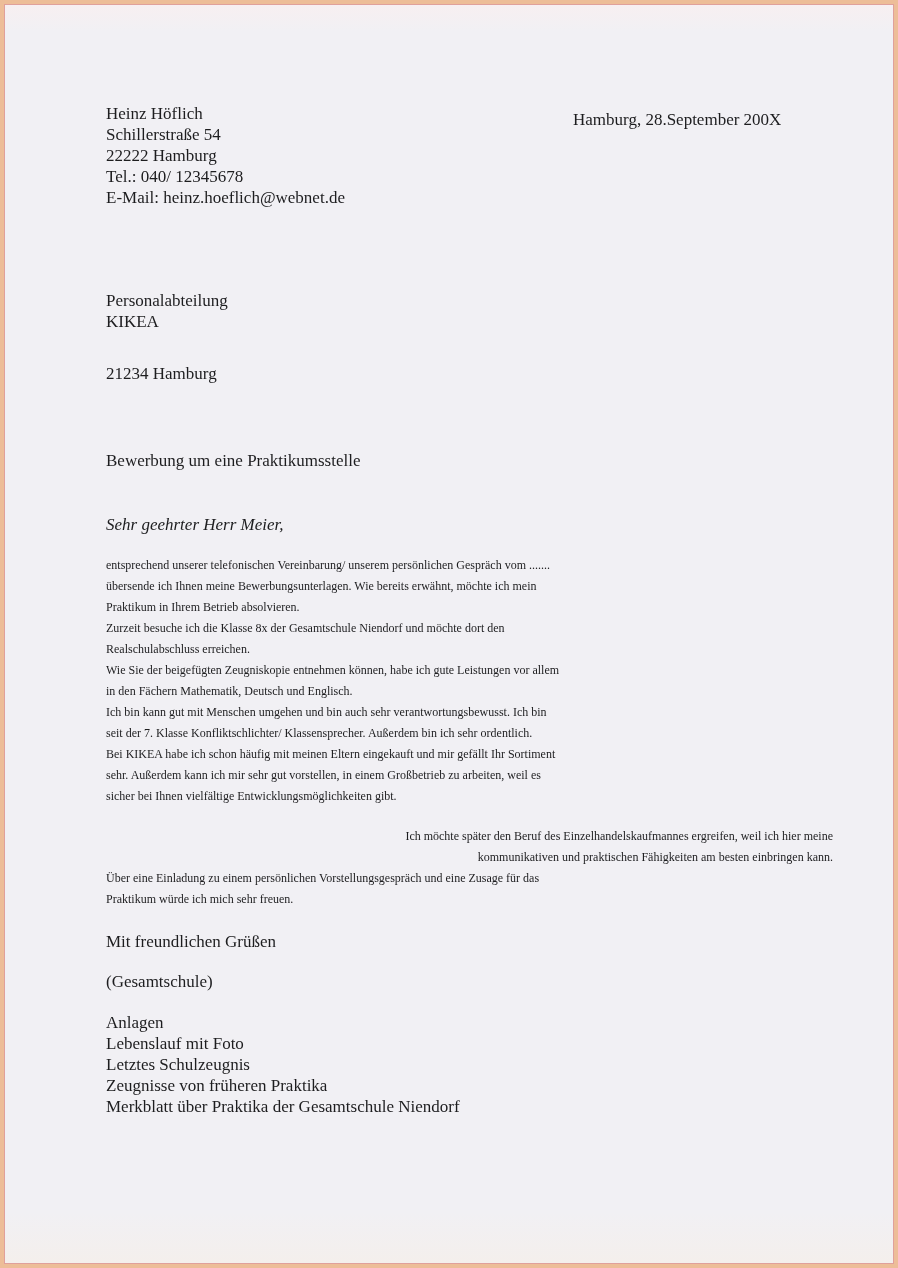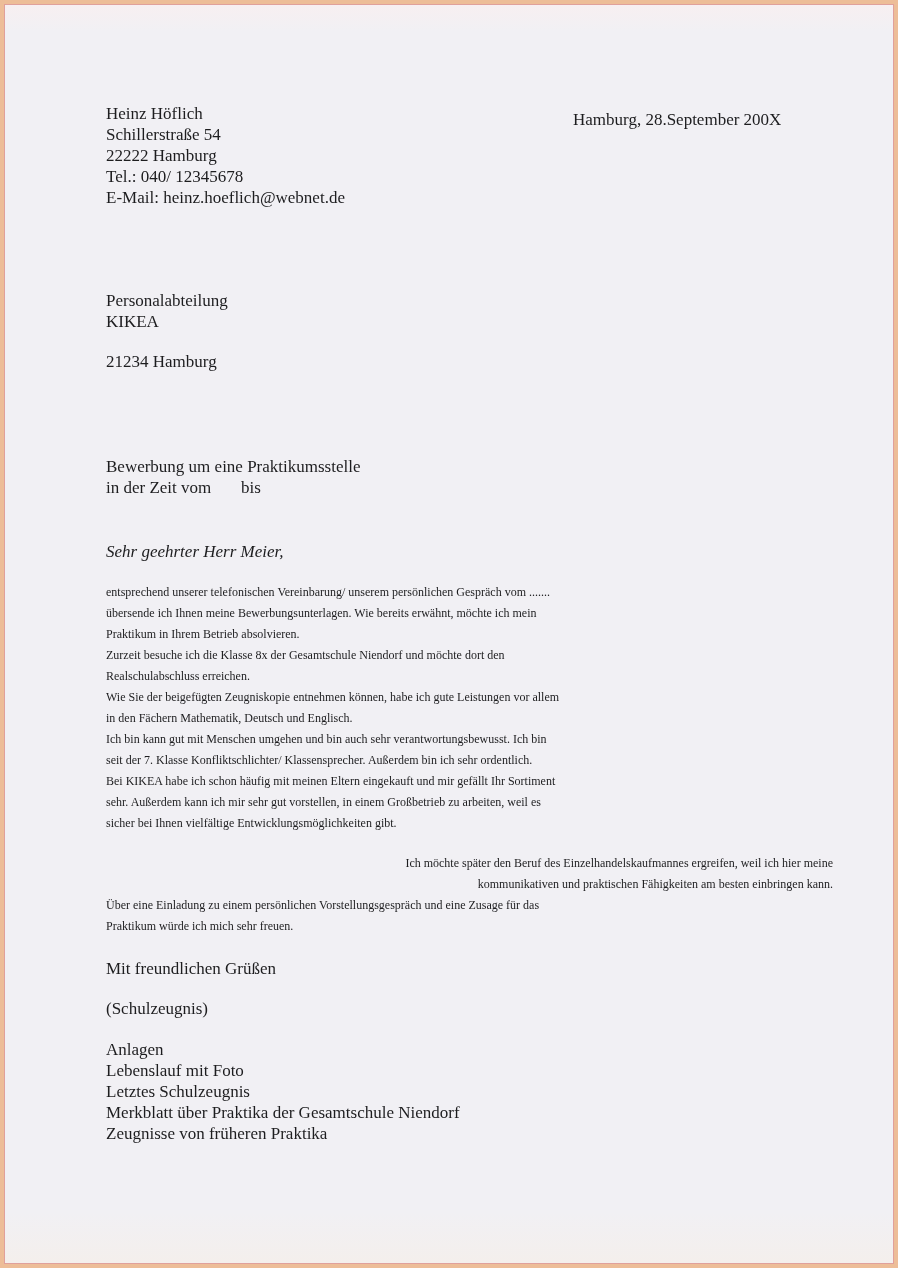--- a/index.html
+++ b/index.html
@@ -42,22 +42,22 @@
   .dateline {
     position: absolute;
     left: 528px;
     top: 104px;
     font-size: 17px;
     line-height: 21px;
     margin-left: 40px;
   }
   
   .recipient-block   { margin-top: 82px; }
-  .recipient-city    { margin-top: 19px; }
-  .subject-block     { margin-top: 84px; }
+  .recipient-city    { margin-top: 31px; }
+  .subject-block     { margin-top: 66px; }
   .salutation        { margin-top: 43px; font-style: italic; }
   .body-p1           { margin-top: 20px; }
   .body-p2           { margin-top: 19px; text-align: right; }
   .body-p3           { }
   .closing           { margin-top: 21px; }
   .signature         { margin-top: 19px; }
   .enclosures-title  { margin-top: 20px; }
 </style>
 </head>
 <body>
@@ -76,21 +76,20 @@
     </div>
 
     <div class="recipient-block">
       <div class="line">Personalabteilung</div>
       <div class="line">KIKEA</div>
       <div class="line recipient-city">21234 Hamburg</div>
     </div>
 
     <div class="subject-block">
       <div class="line bold">Bewerbung um eine Praktikumsstelle</div>
-      <div class="line bold">in der Zeit vom       bis</div>
     </div>
 
     <div class="line salutation">Sehr geehrter Herr Meier,</div>
 
     <div class="para body-p1">entsprechend unserer telefonischen Vereinbarung/ unserem persönlichen Gespräch vom .......
 übersende ich Ihnen meine Bewerbungsunterlagen. Wie bereits erwähnt, möchte ich mein
 Praktikum in Ihrem Betrieb absolvieren.
 Zurzeit besuche ich die Klasse 8x der Gesamtschule Niendorf und möchte dort den
 Realschulabschluss erreichen.
 Wie Sie der beigefügten Zeugniskopie entnehmen können, habe ich gute Leistungen vor allem
@@ -102,25 +101,25 @@
 sicher bei Ihnen vielfältige Entwicklungsmöglichkeiten gibt.</div>
 
     <div class="para body-p2">Ich möchte später den Beruf des Einzelhandelskaufmannes ergreifen, weil ich hier meine
 kommunikativen und praktischen Fähigkeiten am besten einbringen kann.</div>
 
     <div class="para body-p3">Über eine Einladung zu einem persönlichen Vorstellungsgespräch und eine Zusage für das
 Praktikum würde ich mich sehr freuen.</div>
 
     <div class="line closing">Mit freundlichen Grüßen</div>
 
-    <div class="line signature">(Schulzeugnis)</div>
+    <div class="line signature">(Gesamtschule)</div>
 
     <div class="line bold enclosures-title">Anlagen</div>
 
     <div>
       <div class="line">Lebenslauf mit Foto</div>
       <div class="line">Letztes Schulzeugnis</div>
+      <div class="line">Zeugnisse von früheren Praktika</div>
       <div class="line">Merkblatt über Praktika der Gesamtschule Niendorf</div>
-      <div class="line">Zeugnisse von früheren Praktika</div>
     </div>
 
   </div>
 </div>
 
 </body></html>

